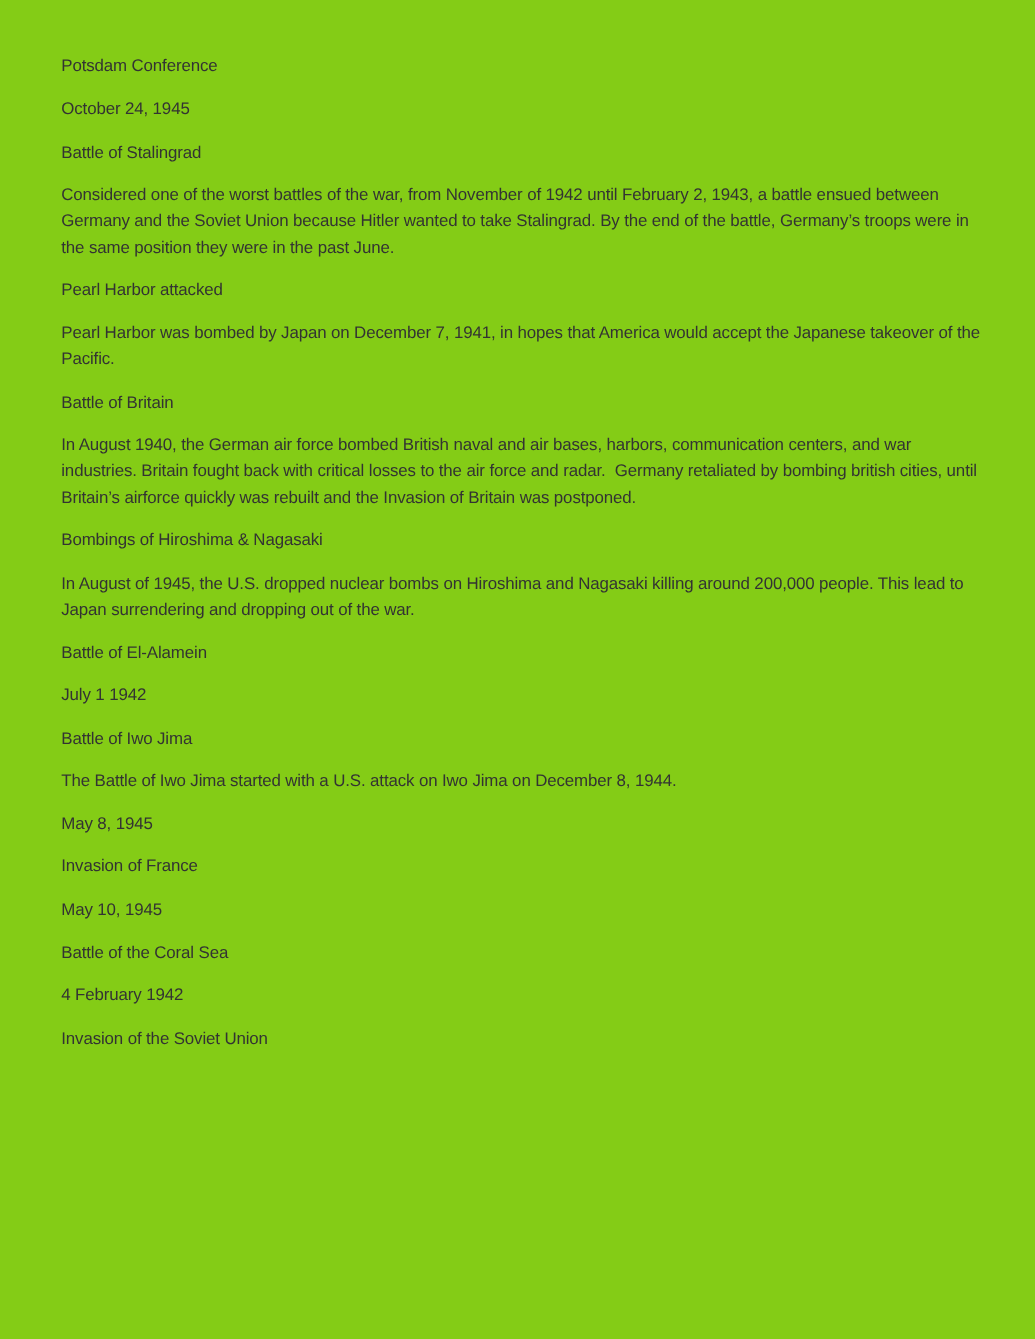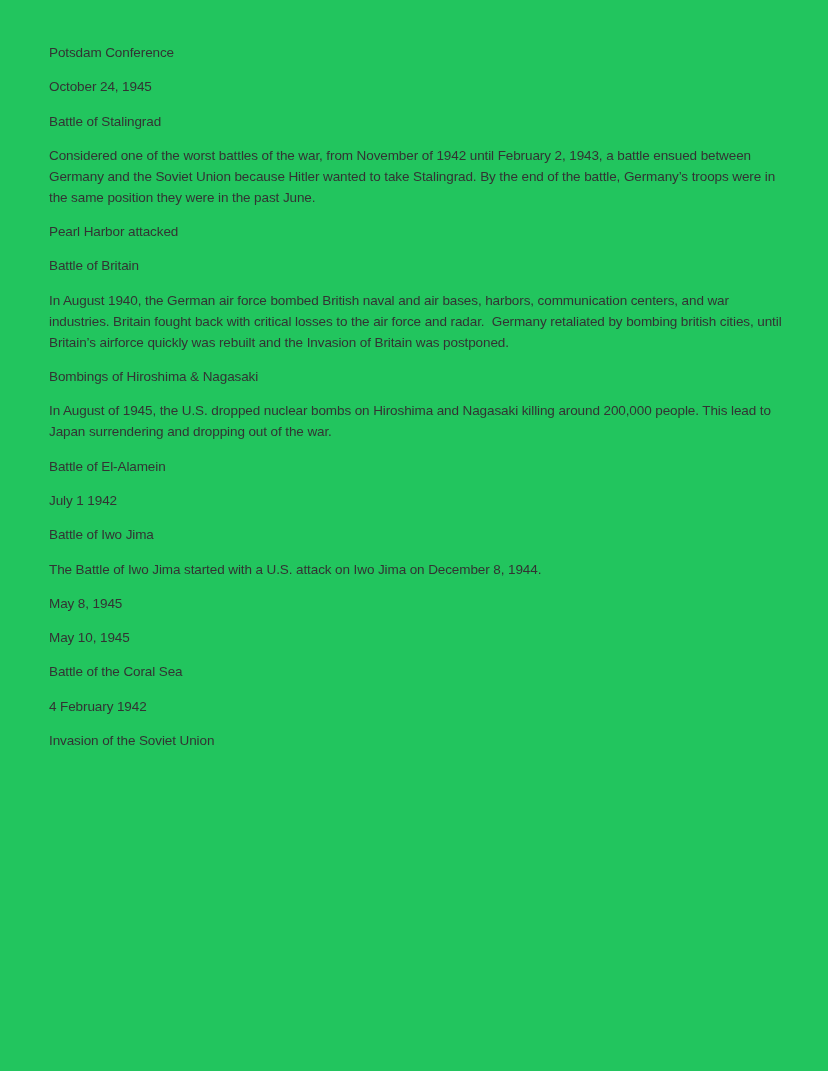--- a/index.html
+++ b/index.html
@@ -4,21 +4,21 @@
 <style>
   html, body {
     margin: 0;
     padding: 0;
     background: #ffffff;
   }
   .page {
     position: relative;
     width: 828px;
     height: 1071px;
-    background: #22c55e;
+    background: #84cc16;
     overflow: hidden;
   }
   .doc-content {
     position: absolute;
     left: 49px;
     top: 42px;
     width: 742px;
     font-family: "Liberation Sans", "DejaVu Sans", sans-serif;
     font-size: 13.5px;
     letter-spacing: -0.1px;
@@ -33,27 +33,29 @@
 </head>
 <body>
 
 <div class="page">
   <div class="doc-content">
     <p>Potsdam Conference</p>
     <p>October 24, 1945</p>
     <p>Battle of Stalingrad</p>
     <p>Considered one of the worst battles of the war, from November of 1942 until February 2, 1943, a battle ensued between Germany and the Soviet Union because Hitler wanted to take Stalingrad. By the end of the battle, Germany’s troops were in the same position they were in the past June.</p>
     <p>Pearl Harbor attacked</p>
+    <p>Pearl Harbor was bombed by Japan on December 7, 1941, in hopes that America would accept the Japanese takeover of the Pacific.</p>
     <p>Battle of Britain</p>
     <p>In August 1940, the German air force bombed British naval and air bases, harbors, communication centers, and war industries. Britain fought back with critical losses to the air force and radar.  Germany retaliated by bombing british cities, until Britain’s airforce quickly was rebuilt and the Invasion of Britain was postponed.</p>
     <p>Bombings of Hiroshima &amp; Nagasaki</p>
     <p>In August of 1945, the U.S. dropped nuclear bombs on Hiroshima and Nagasaki killing around 200,000 people. This lead to Japan surrendering and dropping out of the war.</p>
     <p>Battle of El-Alamein</p>
     <p>July 1 1942</p>
     <p>Battle of Iwo Jima</p>
     <p>The Battle of Iwo Jima started with a U.S. attack on Iwo Jima on December 8, 1944.</p>
     <p>May 8, 1945</p>
+    <p>Invasion of France</p>
     <p>May 10, 1945</p>
     <p>Battle of the Coral Sea</p>
     <p>4 February 1942</p>
     <p>Invasion of the Soviet Union</p>
   </div>
 </div>
 
 </body></html>

